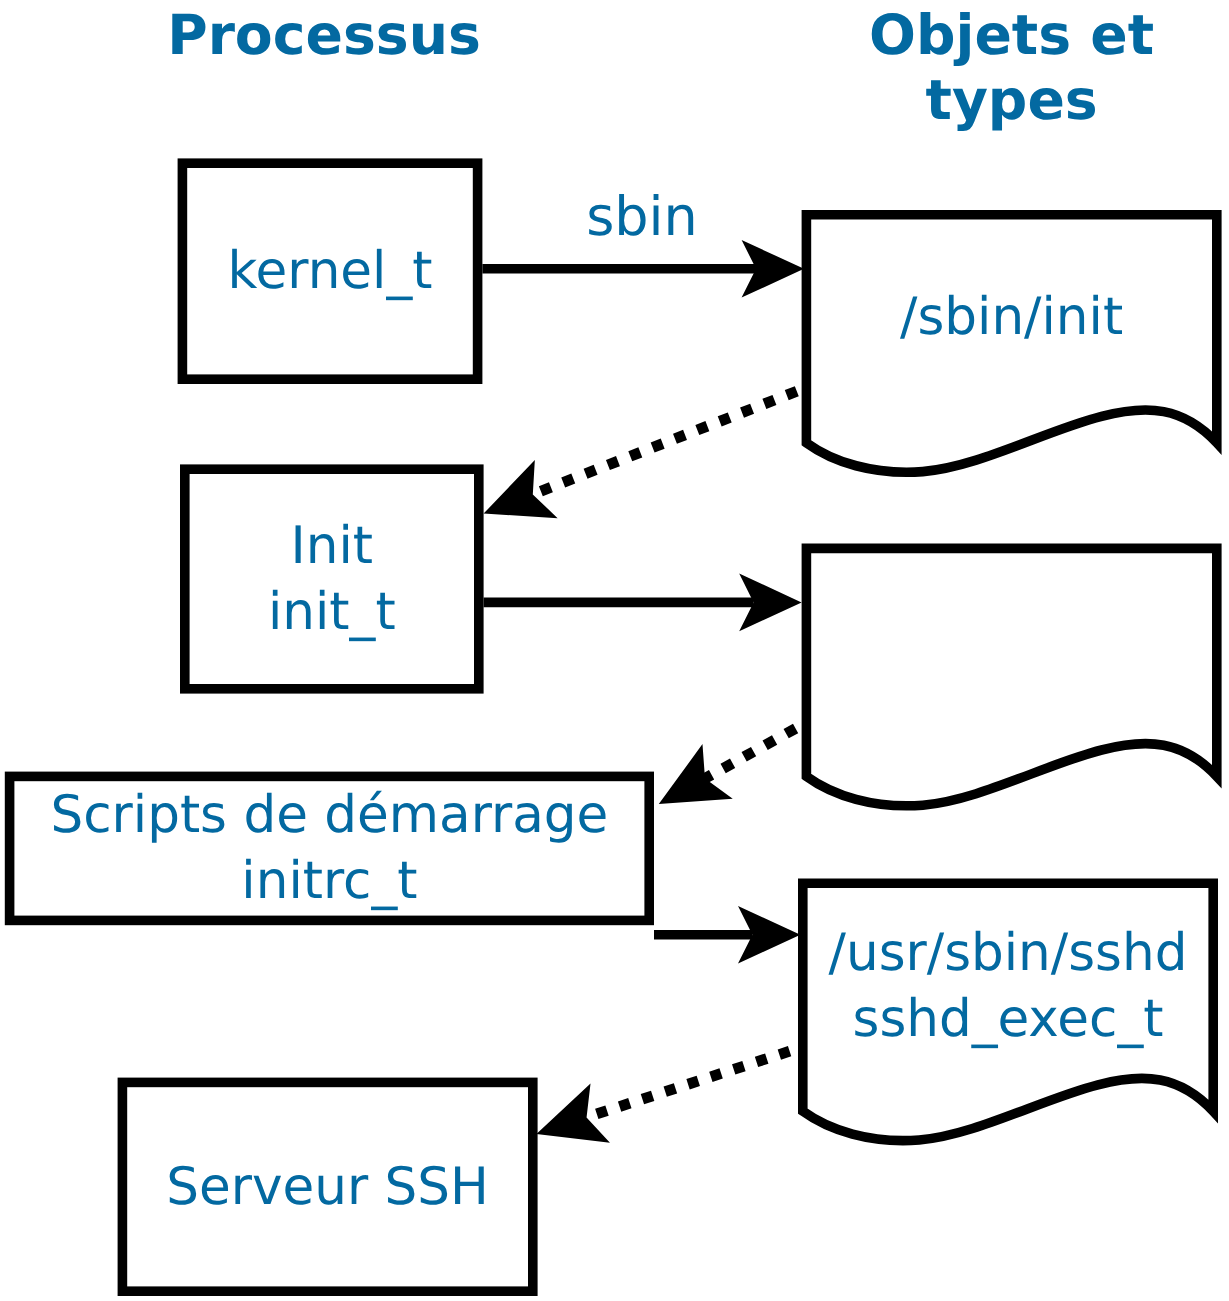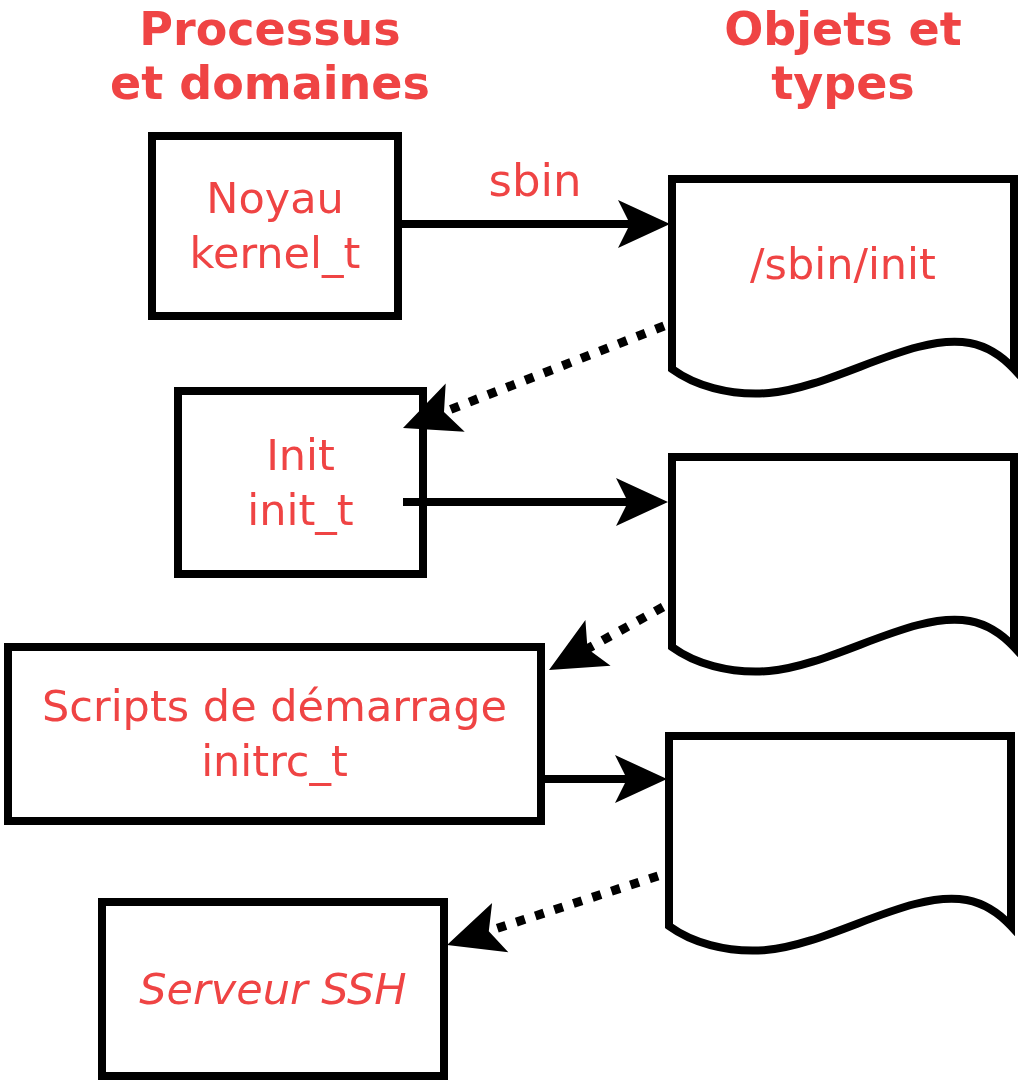--- a/index.html
+++ b/index.html
@@ -6,21 +6,21 @@
     margin: 0;
     padding: 0;
     background: #ffffff;
   }
   .canvas {
     position: relative;
     width: 1024px;
     height: 1084px;
     background: #ffffff;
     font-family: "DejaVu Sans", sans-serif;
-    color: #ef4444;
+    color: #0369a1;
     overflow: hidden;
   }
   .hdr {
     position: absolute;
     top: 2px;
     width: 460px;
     text-align: center;
     font-weight: bold;
     font-size: 46px;
     line-height: 54px;
@@ -36,23 +36,23 @@
     display: flex;
     flex-direction: column;
     align-items: center;
     justify-content: center;
     text-align: center;
     font-size: 43px;
     line-height: 55px;
     z-index: 1;
   }
   .box-kernel { left: 148px; top: 132px; width: 254px; height: 188px; }
-  .box-init   { left: 150px; top: 387px; width: 253px; height: 191px; margin-left: 24px; }
-  .box-initrc { left: 4px;   top: 643px; width: 541px; height: 182px; }
-  .box-sshd   { left: 98px;  top: 898px; width: 350px; height: 182px; font-style: italic; }
+  .box-init   { left: 150px; top: 387px; width: 253px; height: 191px; }
+  .box-initrc { left: 4px;   top: 643px; width: 541px; height: 128px; }
+  .box-sshd   { left: 98px;  top: 898px; width: 350px; height: 182px; }
   .docshape {
     position: absolute;
     z-index: 1;
   }
   .doc1 { left: 664px; top: 171px; }
   .doc2 { left: 664px; top: 449px; }
   .doc3 { left: 661px; top: 728px; }
   .doctext {
     position: absolute;
     width: 346px;
@@ -91,29 +91,27 @@
   .arrow-head  { fill: #000000; stroke: none; }
   .docpath     { fill: #ffffff; stroke: #000000; stroke-width: 8; stroke-miterlimit: 10; }
 </style>
 </head>
 <body>
 
 <div class="canvas">
 
   <div class="hdr hdr-left">
     <div>Processus</div>
-    <div>et domaines</div>
   </div>
   <div class="hdr hdr-right">
     <div>Objets et</div>
     <div>types</div>
   </div>
 
   <div class="pbox box-kernel">
-    <div>Noyau</div>
     <div>kernel_t</div>
   </div>
   <div class="pbox box-init">
     <div>Init</div>
     <div>init_t</div>
   </div>
   <div class="pbox box-initrc">
     <div>Scripts de démarrage</div>
     <div>initrc_t</div>
   </div>
@@ -128,20 +126,24 @@
     <path class="docpath" d="M 8 8 L 350 8 L 350 198 C 322 168 292 166 254 176 C 207 188 152 218 105 222 C 64 225 30 214 8 198 Z"></path>
   </svg>
   <svg class="docshape doc3" width="358" height="240" viewBox="0 0 358 240">
     <path class="docpath" d="M 8 8 L 350 8 L 350 198 C 322 168 292 166 254 176 C 207 188 152 218 105 222 C 64 225 30 214 8 198 Z"></path>
   </svg>
 
   <div class="doctext doctext1">
     <div>/sbin/init</div>
   </div>
   <div class="doctext doctext2">
+  </div>
+  <div class="doctext doctext3">
+    <div>/usr/sbin/sshd</div>
+    <div>sshd_exec_t</div>
   </div>
 
   <div class="edge-label">sbin</div>
 
   <svg class="overlay" width="1024" height="1084" viewBox="0 0 1024 1084">
 
     <g>
       <line class="solid-line" x1="402" y1="224" x2="630" y2="224"></line>
       <polygon class="arrow-head" points="670,224 618,200 630,224 618,248"></polygon>
     </g>

